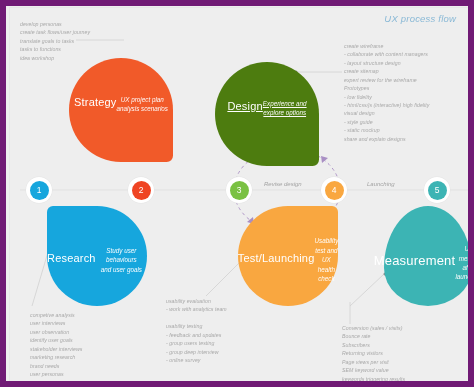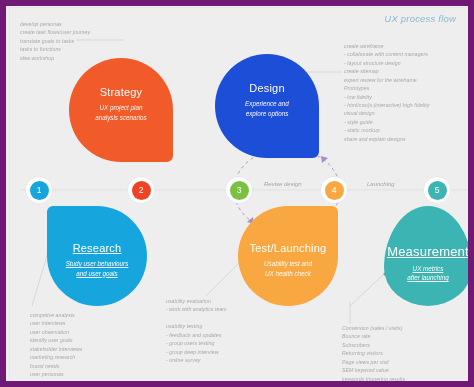--- a/index.html
+++ b/index.html
@@ -55,32 +55,31 @@
     font-style: italic;
     white-space: pre;
     letter-spacing: .05px;
   }
 
   
   .pin {
     position: absolute;
     box-sizing: border-box;
     display: flex;
-    flex-direction: column;
+    flex-direction: row;
     align-items: center;
     justify-content: center;
     color: #ffffff;
     text-align: center;
   }
   .pin-down {            
     border-radius: 50% 50% 6% 50%;
   }
   .pin-up-left {         
     border-radius: 6% 50% 50% 50%;
-    text-decoration: underline;
   }
   .pin-up-right {        
     border-radius: 50% 6% 50% 50%;
   }
   .pin-title {
     font-size: 11px;
     font-weight: normal;
     letter-spacing: .2px;
     margin-bottom: 5px;
   }
@@ -153,21 +152,21 @@
   <div id="page-title">UX process flow</div>
 
   <div class="note" id="note-strategy" style="left:14px; top:14px;"><div>develop personas</div><div>create task flows/user journey</div><div>translate goals to tasks</div><div>tasks to functions</div><div>idea workshop</div></div>
 
   <div class="pin pin-down" id="pin-strategy" style="left: 63px; top: 52px; width: 104px; height: 104px; padding-bottom: 12px; background: rgb(241, 90, 41);">
     <div class="pin-title">Strategy</div>
     <div class="pin-sub">UX project plan
 analysis scenarios</div>
   </div>
 
-  <div class="pin pin-down" id="pin-design" style="left: 209px; top: 48px; width: 104px; height: 104px; padding-bottom: 12px; background: #1d4ed8;">
+  <div class="pin pin-down" id="pin-design" style="left: 209px; top: 56px; width: 104px; height: 104px; padding-bottom: 12px; background: #4d7c0f; text-decoration: underline;">
     <div class="pin-title">Design</div>
     <div class="pin-sub">Experience and
 explore options</div>
   </div>
 
   <div class="note" id="note-design" style="left:338px; top:36px;"><div>create wireframe</div><div>- collaborate with content managers</div><div>- layout structure design</div><div>create sitemap</div><div>expert review for the wireframe</div><div>Prototypes</div><div>- low fidelity</div><div>- html/css/js (interactive) high fidelity</div><div>visual design</div><div>- style guide</div><div>- static mockup</div><div>share and explain designs</div></div>
 
   <div class="pin pin-up-left" id="pin-research" style="left: 41px; top: 200px; width: 100px; height: 100px; padding-top: 8px; background: rgb(22, 166, 221);">
     <div class="pin-title">Research</div>
     <div class="pin-sub">Study user behaviours

